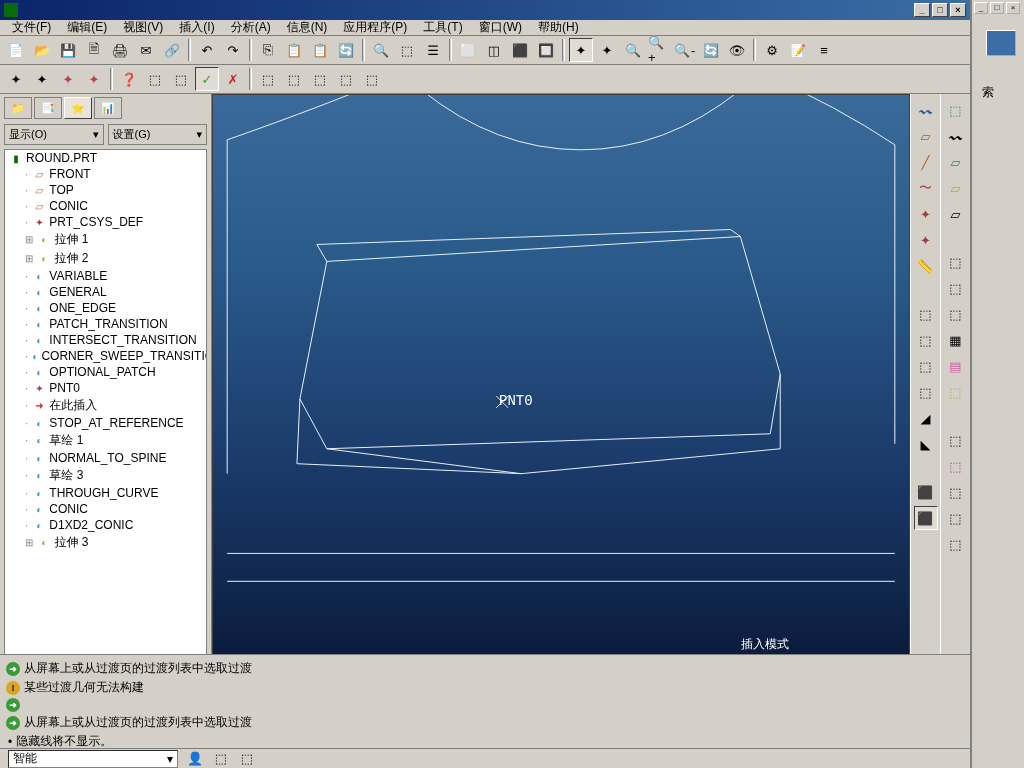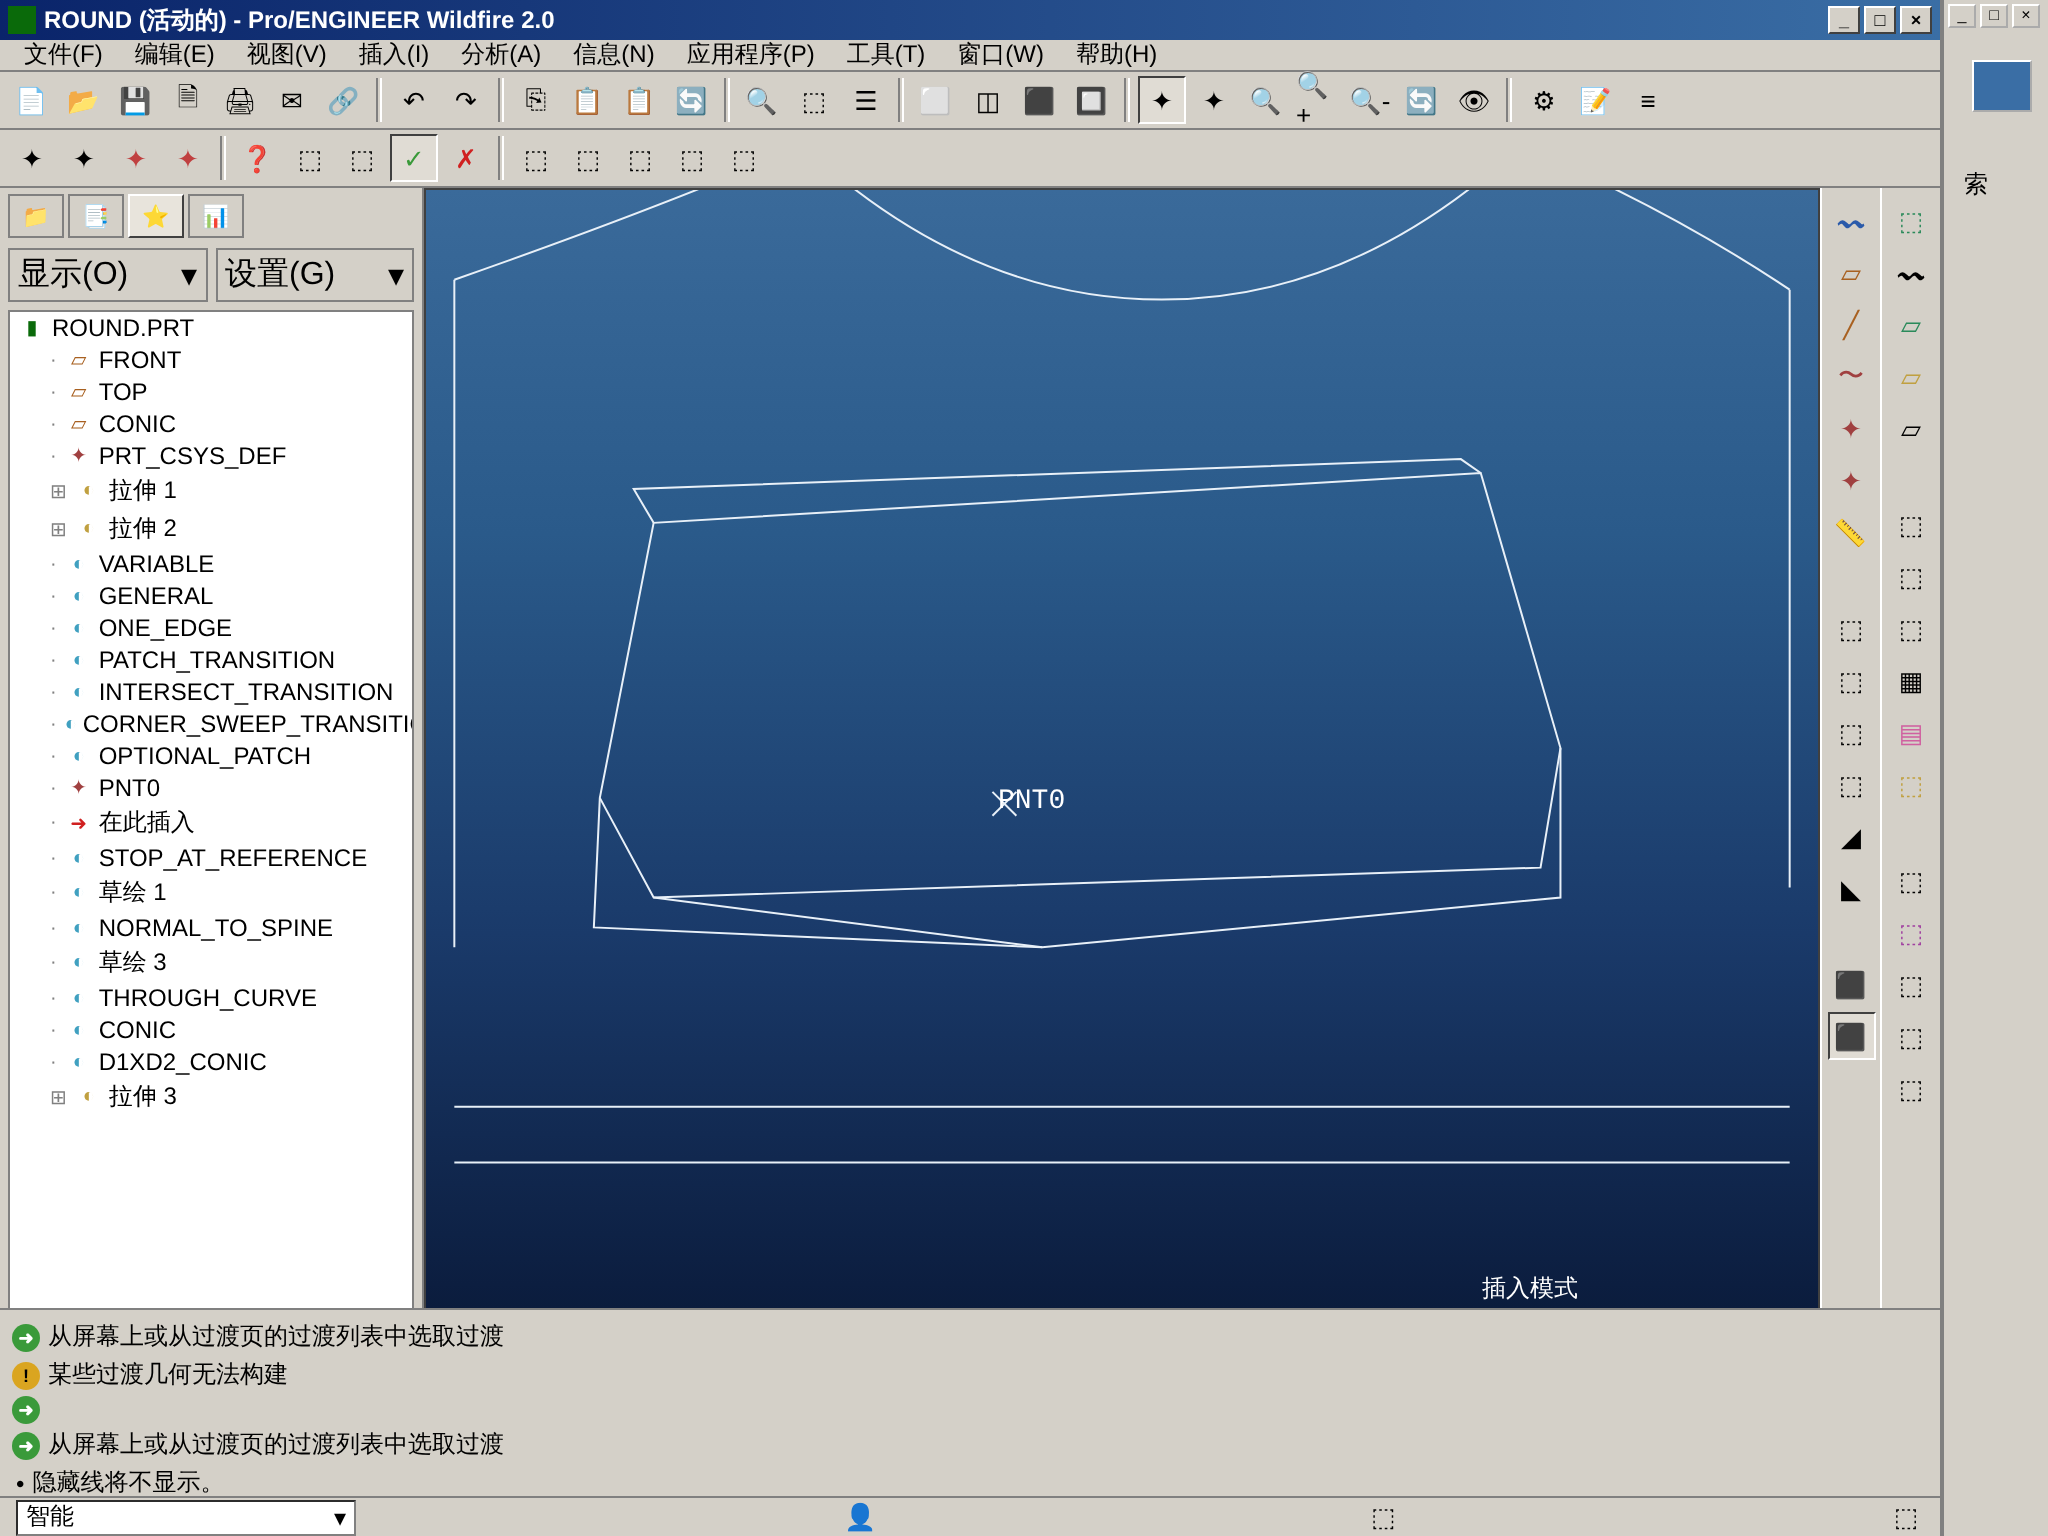--- a/index.html
+++ b/index.html
@@ -17,21 +17,21 @@
 .toolbar-sep { width: 3px; height: 22px; border-left: 1px solid #808080; border-right: 1px solid #fff; margin: 0 2px; }
 .tb-btn { width: 24px; height: 24px; border: 1px solid transparent; display: flex; align-items: center; justify-content: center; font-size: 13px; }
 .tb-btn.active { border-color: #404040 #fff #fff #404040; background: #e0dcd4; }
 
 .main-area { display: flex; height: 574px; }
 .left-panel { width: 212px; background: #d4d0c8; border-right: 1px solid #808080; display: flex; flex-direction: column; }
 .tree-tabs { display: flex; padding: 3px 4px; gap: 2px; }
 .tree-tab { width: 28px; height: 22px; border: 1px solid #808080; background: #d4d0c8; display: flex; align-items: center; justify-content: center; }
 .tree-tab.active { border-color: #fff #404040 #404040 #fff; background: #e8e4dc; }
 .tree-controls { display: flex; padding: 2px 4px; gap: 4px; }
-.tree-ctrl-btn { flex: 1; border: 1px solid #808080; padding: 2px 4px; display: flex; justify-content: space-between; align-items: center; font-size: 16px; }
+.tree-ctrl-btn { flex: 1; border: 1px solid #808080; padding: 2px 4px; display: flex; justify-content: space-between; align-items: center; font-size: 11px; }
 .tree { flex: 1; background: white; border: 1px solid #808080; margin: 2px 4px 4px 4px; overflow-y: scroll; overflow-x: hidden; }
 .tree-item { display: flex; align-items: center; padding: 1px 0 1px 4px; font-size: 12px; white-space: nowrap; }
 .tree-item.level1 { padding-left: 20px; }
 .tree-connector { margin-right: 4px; color: #808080; font-size: 10px; }
 .tree-icon { width: 14px; height: 14px; margin-right: 3px; display: inline-flex; align-items: center; justify-content: center; font-size: 10px; }
 
 .viewport { flex: 1; background: linear-gradient(to bottom, #3a6a9a 0%, #2a5a8a 30%, #1a3a6a 65%, #0a1a3a 100%); position: relative; overflow: hidden; border: 1px solid #404040; }
 .viewport-label { position: absolute; color: white; font-family: "Courier New", monospace; font-size: 14px; }
 .viewport-status { position: absolute; bottom: 14px; right: 120px; color: white; font-size: 12px; }
 
@@ -39,21 +39,21 @@
 .right-toolbar { width: 30px; background: #d4d0c8; border-left: 1px solid #fff; display: flex; flex-direction: column; align-items: center; padding: 4px 0; gap: 2px; }
 
 .outer-right { position: absolute; right: 0; top: 0; width: 54px; height: 768px; background: #d4d0c8; border-left: 2px solid #808080; }
 
 .msg-area { position: absolute; left: 0; bottom: 20px; width: 970px; height: 94px; background: #d4d0c8; border-top: 1px solid #808080; padding: 4px 6px; font-size: 12px; }
 .msg-line { display: flex; align-items: center; gap: 4px; padding: 1px 0; }
 .msg-icon { width: 14px; height: 14px; display: inline-flex; align-items: center; justify-content: center; border-radius: 50%; font-size: 9px; font-weight: bold; color: white; }
 .msg-icon.info { background: #3a9a3a; }
 .msg-icon.warn { background: #daa520; color: black; }
 
-.statusbar { position: absolute; left: 0; bottom: 0; width: 970px; height: 20px; background: #d4d0c8; border-top: 1px solid #808080; display: flex; align-items: center; justify-content: space-between; padding: 0 8px; gap: 8px; }
+.statusbar { position: absolute; left: 0; bottom: 0; width: 970px; height: 20px; background: #d4d0c8; border-top: 1px solid #808080; display: flex; align-items: center; justify-content: flex-start; padding: 0 8px; gap: 8px; }
 .status-select { width: 170px; height: 18px; border: 1px inset #808080; background: white; font-size: 12px; padding: 0 4px; display: flex; align-items: center; }
 
 svg.wire { width: 100%; height: 100%; position: absolute; }
 svg.wire line, svg.wire polyline, svg.wire path { stroke: #e8f0f8; stroke-width: 1; fill: none; }
 .app-icon { width: 14px; height: 14px; background: #0a6a0a; display: inline-block; }
 
 
 .tree::-webkit-scrollbar { width: 16px; }
 .tree::-webkit-scrollbar-track { background: #d4d0c8; }
 .tree::-webkit-scrollbar-thumb { background: #d4d0c8; border: 1px outset #fff; }
@@ -67,21 +67,20 @@
     <div class="sys-btn" style="width:14px;height:12px;background:#d4d0c8;border:1px outset #fff;font-size:8px;text-align:center">□</div>
     <div class="sys-btn" style="width:14px;height:12px;background:#d4d0c8;border:1px outset #fff;font-size:8px;text-align:center">×</div>
   </div>
   <div style="position:absolute;top:30px;right:8px;width:30px;height:26px;background:#3a6ea5;border:1px outset #fff"></div>
   <div style="position:absolute;top:84px;right:30px;font-size:12px">索</div>
 </div>
 
 <div class="titlebar" style="width:970px">
   <div class="title">
       <span class="app-icon"></span>
-      <span>ROUND (活动的) - Pro/ENGINEER Wildfire 2.0</span>
     </div>
   <div class="sys-btns">
     <div class="sys-btn">_</div>
     <div class="sys-btn">□</div>
     <div class="sys-btn">×</div>
   </div>
 </div>
 
 <div class="menubar" style="width:970px" id="menubar">
     <div class="menu-item">文件(F)</div>

